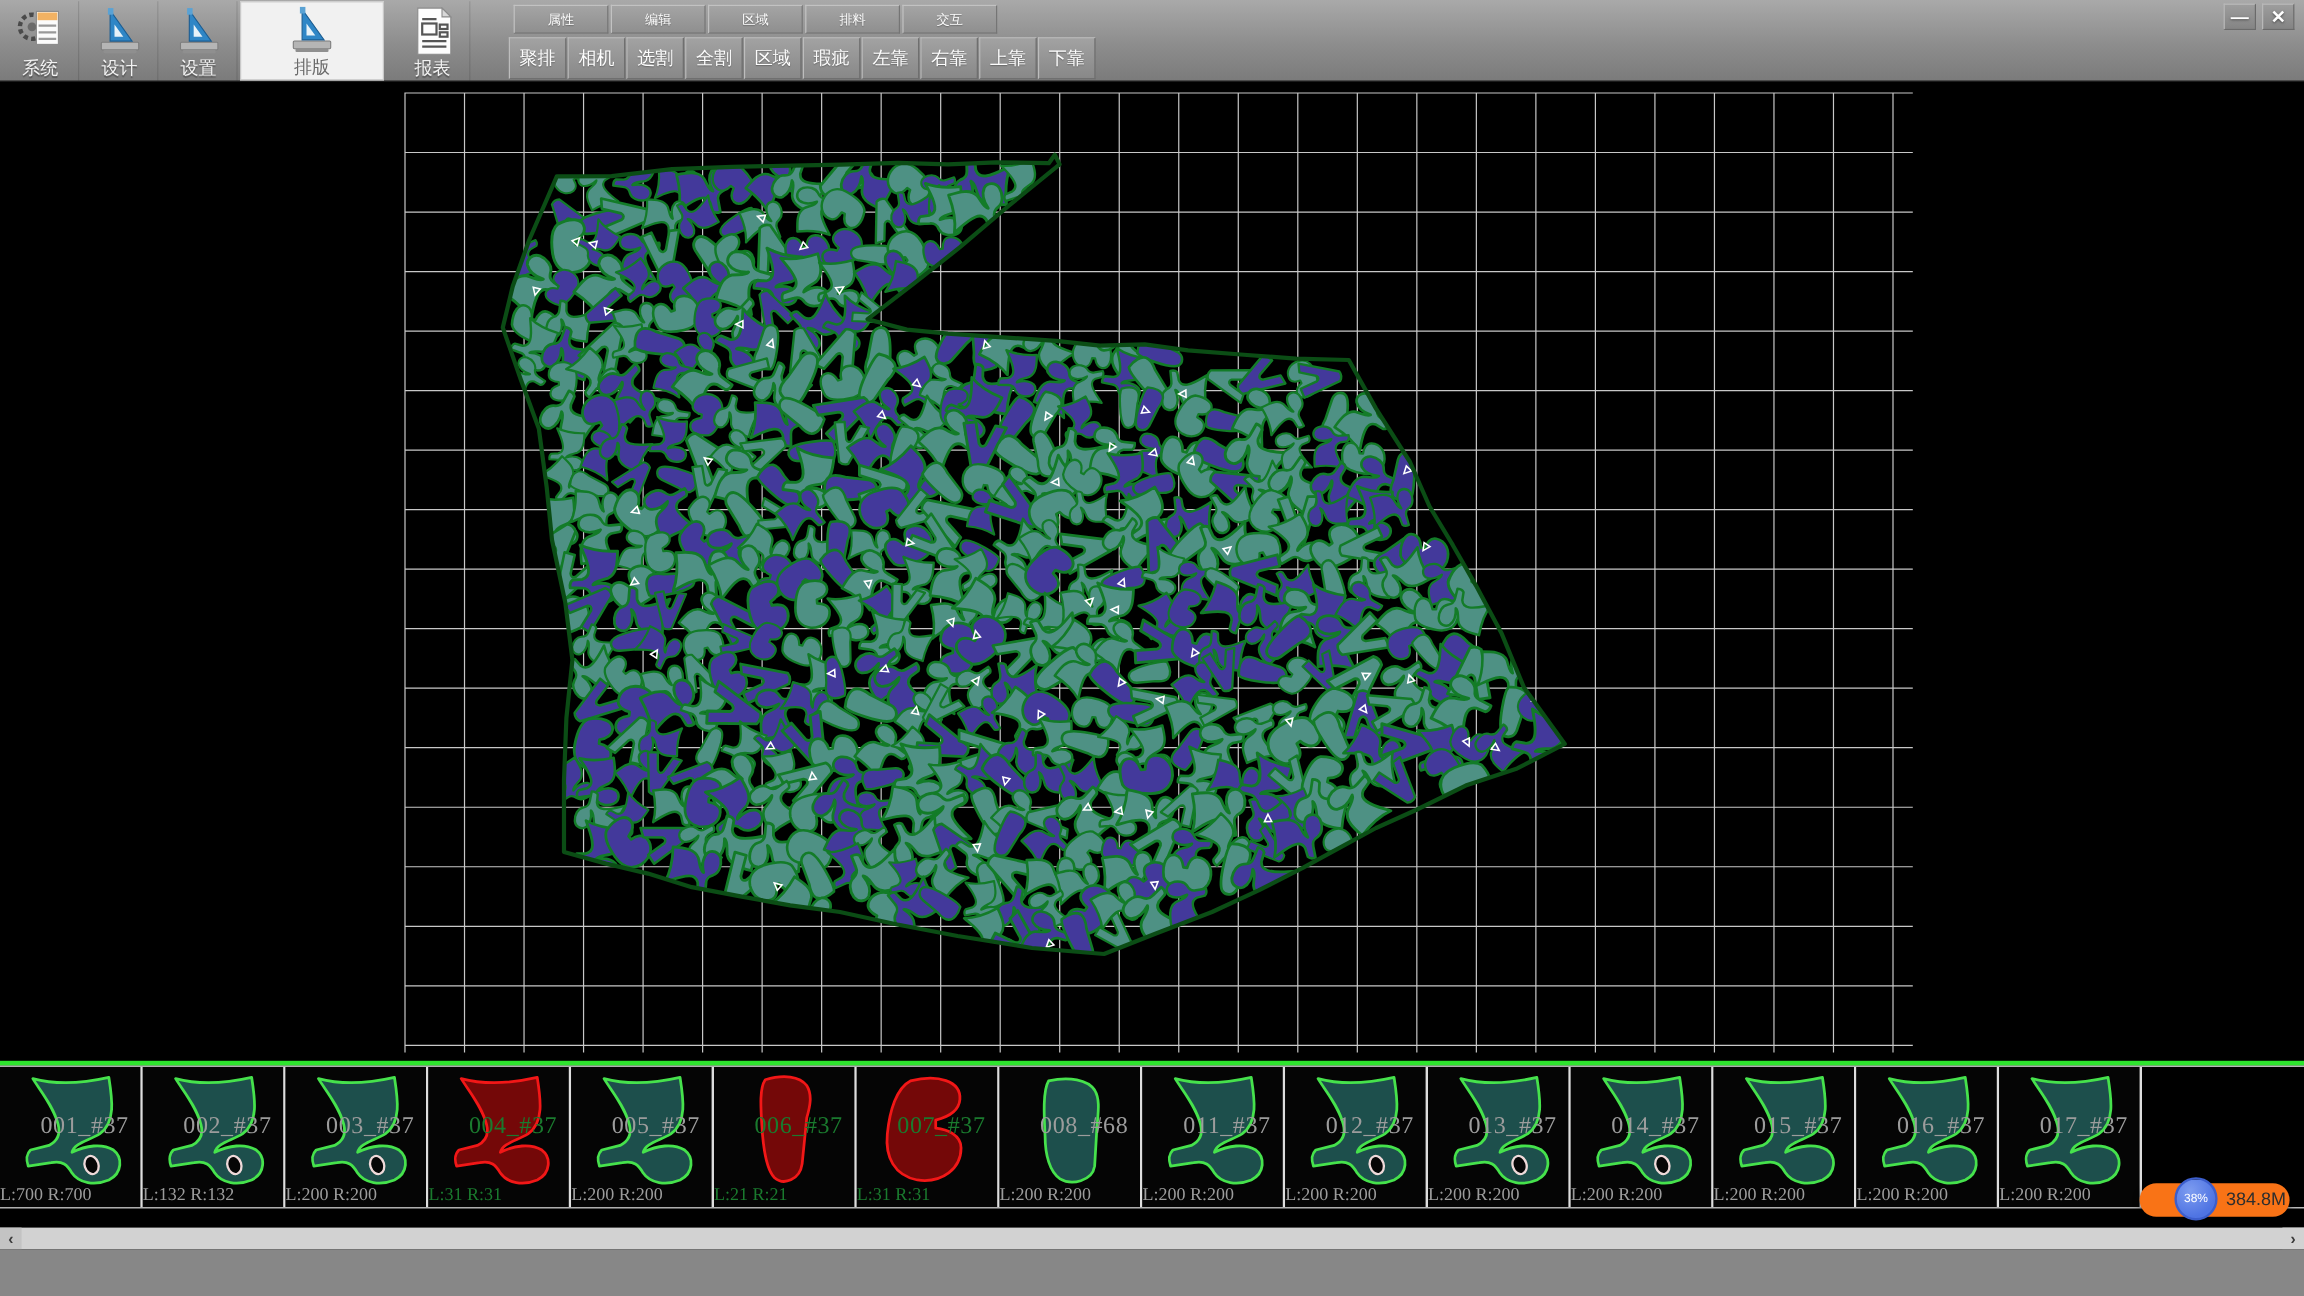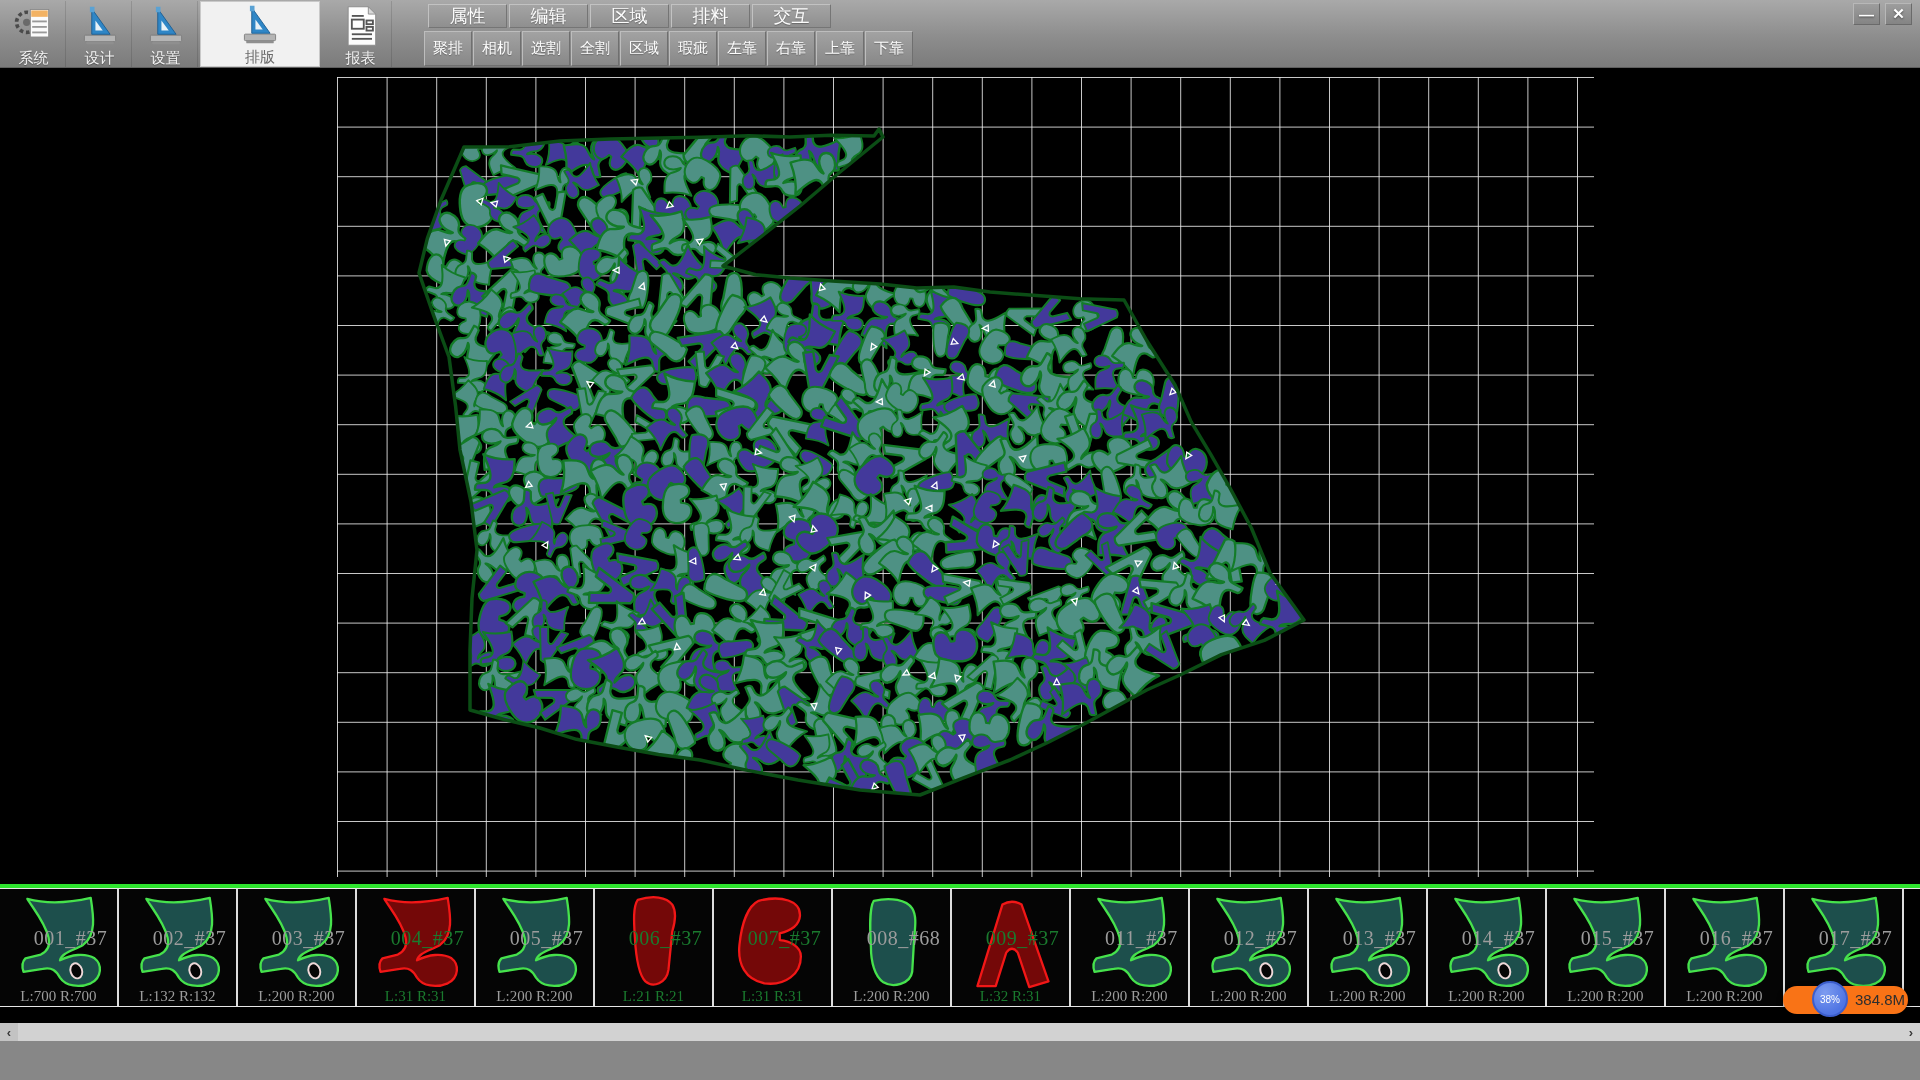--- a/index.html
+++ b/index.html
@@ -15,21 +15,21 @@
     border-right:1px solid rgba(0,0,0,0.12); cursor:default; }
   .big-btn .bicon { width:44px; height:44px; margin-bottom:1px; }
   .big-btn .blabel { font-size:15px; color:#f2f2f2; text-shadow:0 1px 1px rgba(0,0,0,0.35);
     line-height:18px; }
   .big-btn.active { background:#f1f1f1; border:1px solid #c9c9c9; }
   .big-btn.active .blabel { color:#6a6a6a; text-shadow:none; }
 
   .menu-row { position:absolute; left:428px; top:4px; height:24px; display:flex; gap:2px; }
   .menu-btn { width:79px; height:24px; background:linear-gradient(#a4a4a4,#8f8f8f);
     border:1px solid #c2c2c2; border-right-color:#757575; border-bottom-color:#757575;
-    color:#fdfdfd; font-size:18px; display:flex; align-items:center; justify-content:center;
+    color:#fdfdfd; font-size:11px; display:flex; align-items:center; justify-content:center;
     text-shadow:0 1px 1px rgba(0,0,0,0.3); }
   .tool-row { position:absolute; left:424px; top:31px; height:35px; display:flex; gap:1px; }
   .tool-btn { width:48px; height:35px; background:linear-gradient(#a2a2a2,#888888);
     border:1px solid #bdbdbd; border-right-color:#6f6f6f; border-bottom-color:#6f6f6f;
     color:#fdfdfd; font-size:15px; display:flex; align-items:center; justify-content:center;
     text-shadow:0 1px 1px rgba(0,0,0,0.3); }
 
   .win-btn { position:absolute; top:3px; width:27px; height:22px; display:flex; align-items:center;
     justify-content:center; color:#ffffff; font-weight:bold; font-size:15px;
     background:linear-gradient(#9d9d9d,#848484); border:1px solid #b8b8b8;
@@ -42,21 +42,21 @@
   
   #strip { position:absolute; left:0; top:884px; width:1920px; height:126px; background:#000;
     border-top:4px solid #2ee42e; }
   #strip-cells { position:absolute; left:0; top:0; width:1920px; height:119px; display:flex;
     border-top:1px solid #e6e6e6; border-bottom:1px solid #e6e6e6; overflow:hidden; }
   .cell { position:relative; width:119px; min-width:119px; height:117px; background:#050505;
     border-right:2px solid #dedede; overflow:hidden; }
   .cell svg { position:absolute; left:12px; top:2px; }
   .cell .num { position:absolute; left:0; top:38px; width:100%; text-align:center;
     font-family:"Liberation Serif", serif; font-size:20px; letter-spacing:0.5px; z-index:3;margin-left:12px; }
-  .cell .lr { position:absolute; left:0; bottom:1px; width:100%; text-align:center;
+  .cell .lr { position:absolute; left:0; bottom:1px; width:100%; 
     font-family:"Liberation Serif", serif; font-size:15px; z-index:3; }
 
   
   #badge { position:absolute; left:1783px; top:986px; width:125px; height:28px; background:#f97316;
     border-radius:14px; box-shadow:0 2px 6px rgba(0,0,0,0.45); z-index:6; }
   #badge .pct { position:absolute; left:29px; top:-5px; width:36px; height:36px; border-radius:50%;
     background:radial-gradient(circle at 35% 30%, #7d9cf0, #4f74e3 70%); border:2px solid #3c5ecc;
     color:#ffffff; font-size:10px; display:flex; align-items:center; justify-content:center; }
   #badge .mem { position:absolute; left:72px; top:5px; font-size:15px; color:#2e2e2e; }
 
@@ -798,27 +798,20 @@
         </div>
         <div class="cell">
           <svg width="96" height="104" viewBox="0 0 100 100">
             <use href="#p-blob" fill="#1d4f4c" stroke="#46e24c" stroke-width="2.4" stroke-linejoin="round"></use>
           </svg>
           <div class="num" style="color: rgb(156, 156, 156);">008_#68</div>
           <div class="lr" style="color: rgb(156, 156, 156);">L:200 R:200</div>
         </div>
         <div class="cell">
           <svg width="96" height="104" viewBox="0 0 100 100">
-            <use href="#p-ashape" fill="#740808" stroke="#f21717" stroke-width="2.4" stroke-linejoin="round"></use>
-          </svg>
-          <div class="num" style="color: rgb(26, 122, 46);">009_#37</div>
-          <div class="lr" style="color: rgb(26, 122, 46);">L:32 R:31</div>
-        </div>
-        <div class="cell">
-          <svg width="96" height="104" viewBox="0 0 100 100">
             <use href="#p-boot" fill="#1d4f4c" stroke="#46e24c" stroke-width="2.4" stroke-linejoin="round"></use>
           </svg>
           <div class="num" style="color: rgb(156, 156, 156);">011_#37</div>
           <div class="lr" style="color: rgb(156, 156, 156);">L:200 R:200</div>
         </div>
         <div class="cell">
           <svg width="96" height="104" viewBox="0 0 100 100">
             <use href="#p-boot" fill="#1d4f4c" stroke="#46e24c" stroke-width="2.4" stroke-linejoin="round"></use>
             <ellipse cx="67" cy="79" rx="6" ry="8" fill="#060606" stroke="#eed9d9" stroke-width="2" transform="rotate(-18 67 79)"></ellipse>
           </svg>

